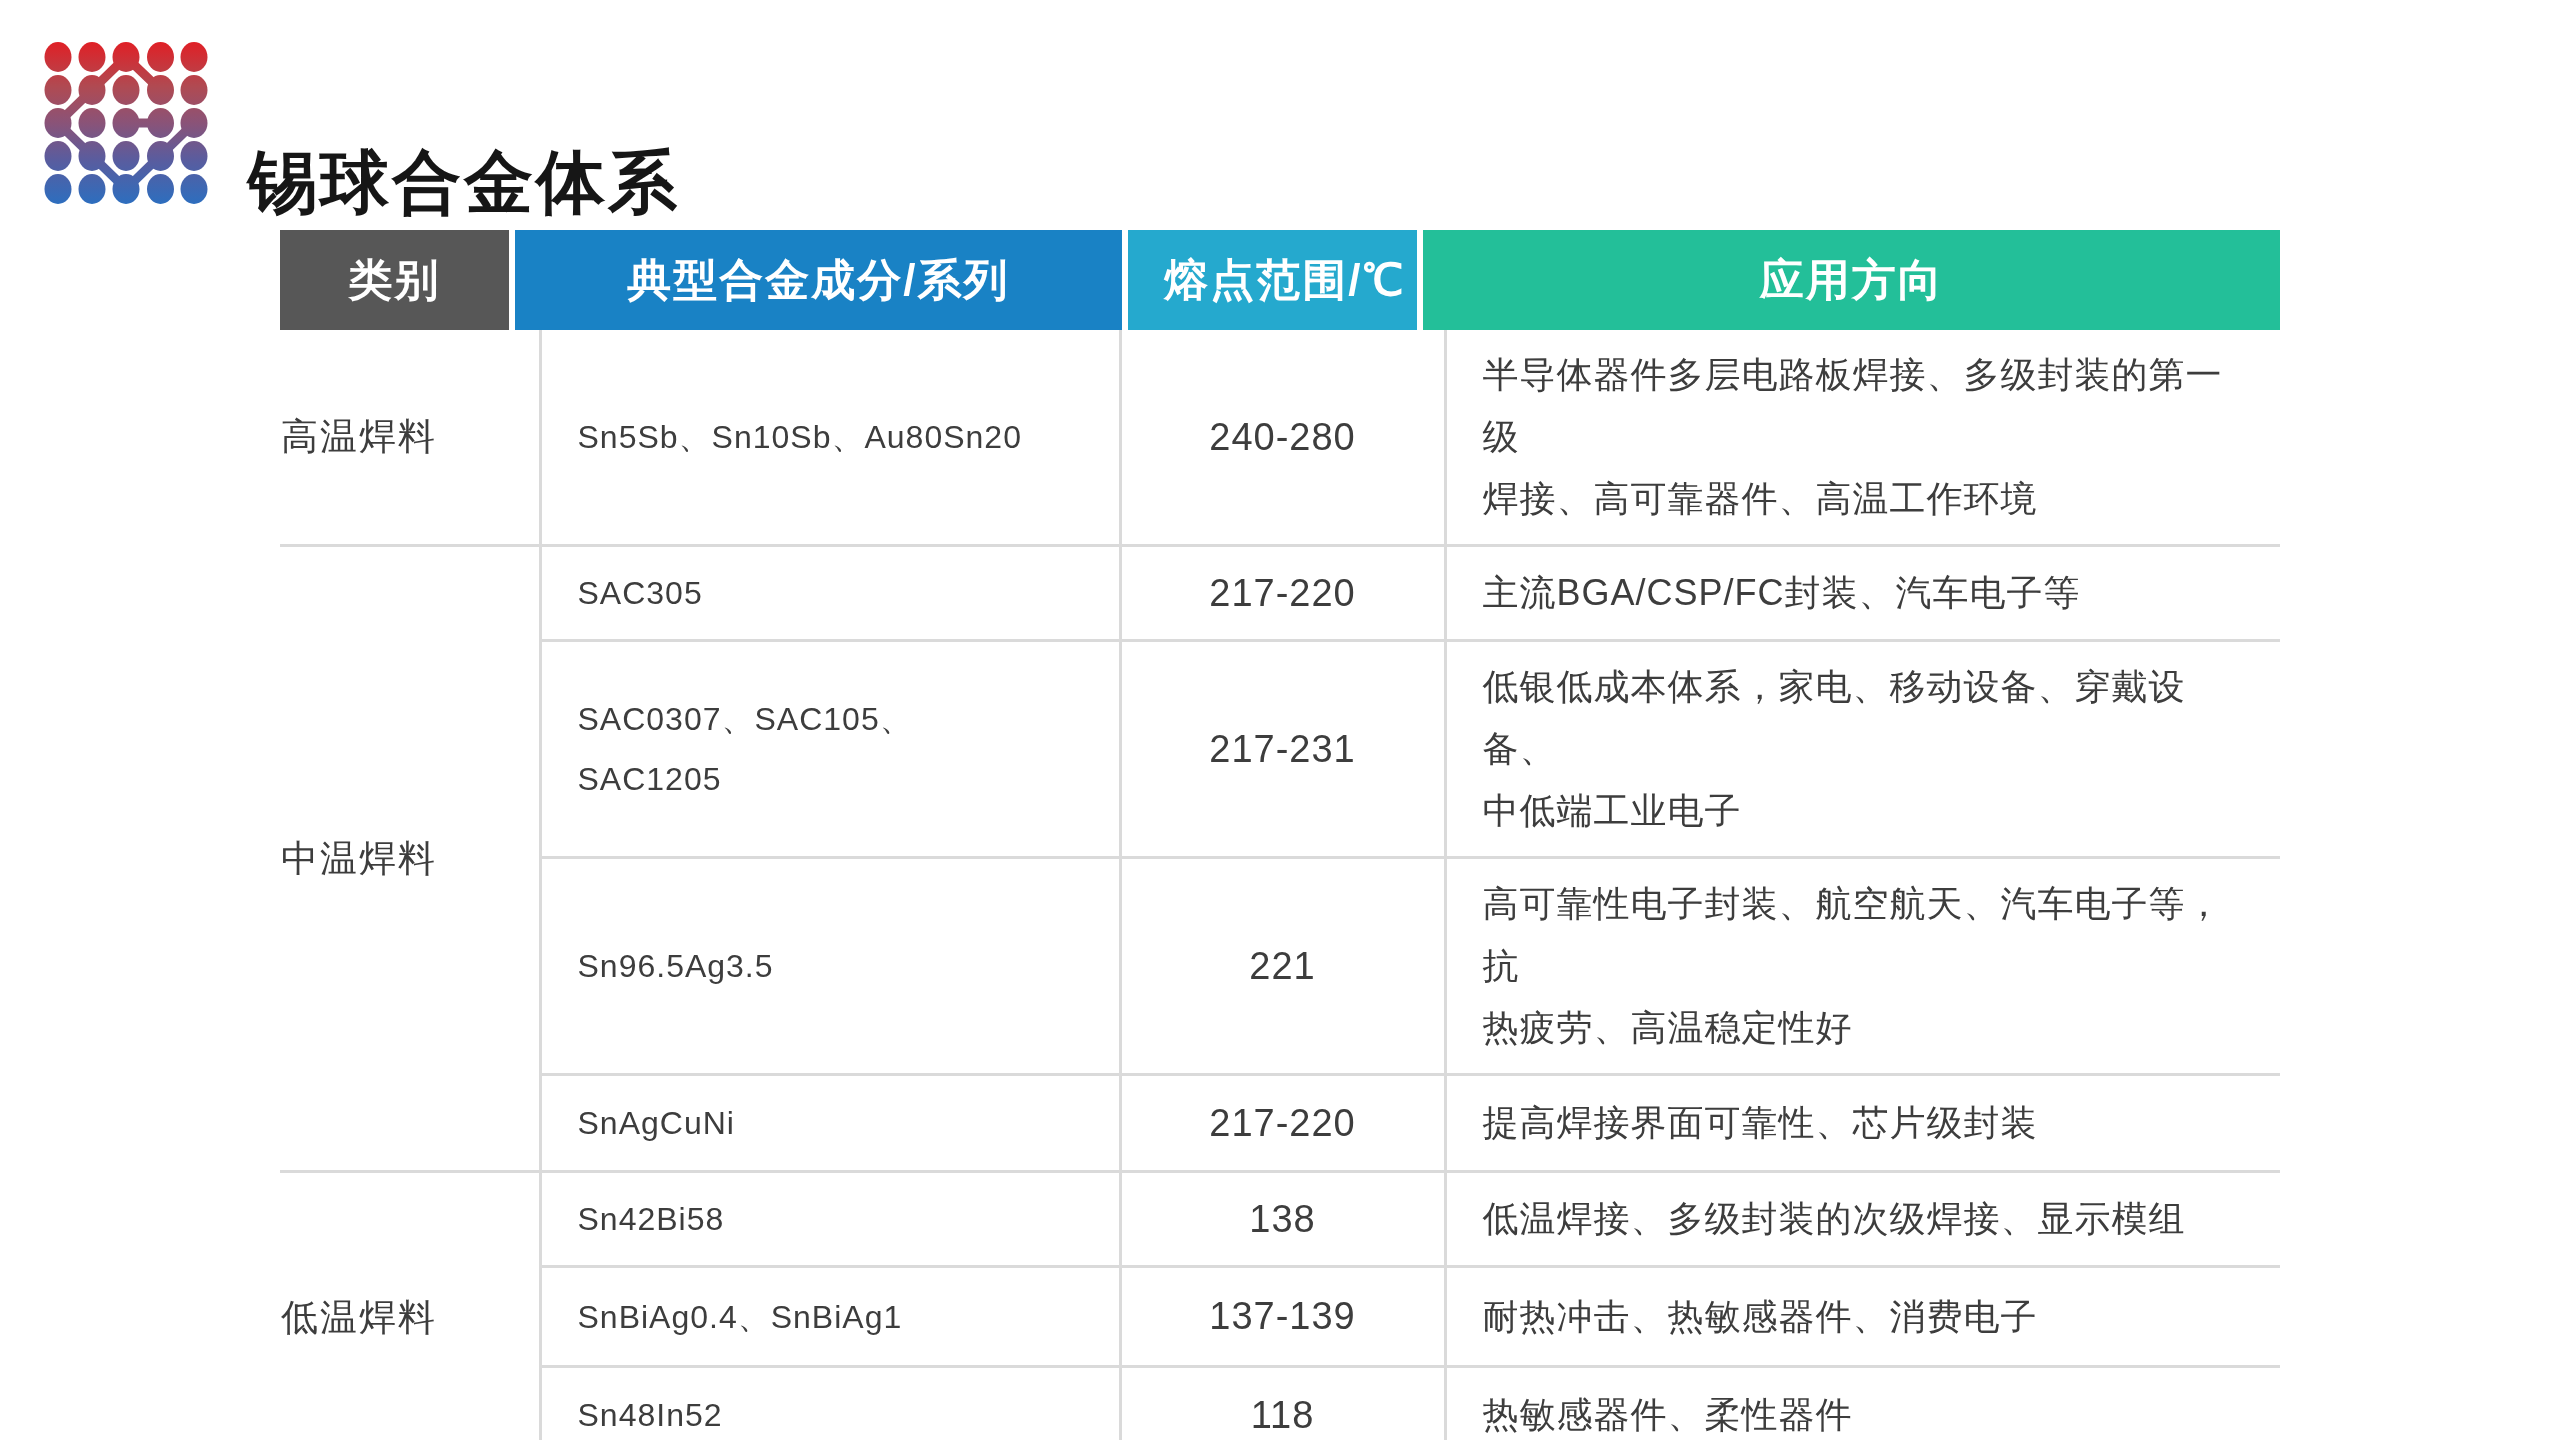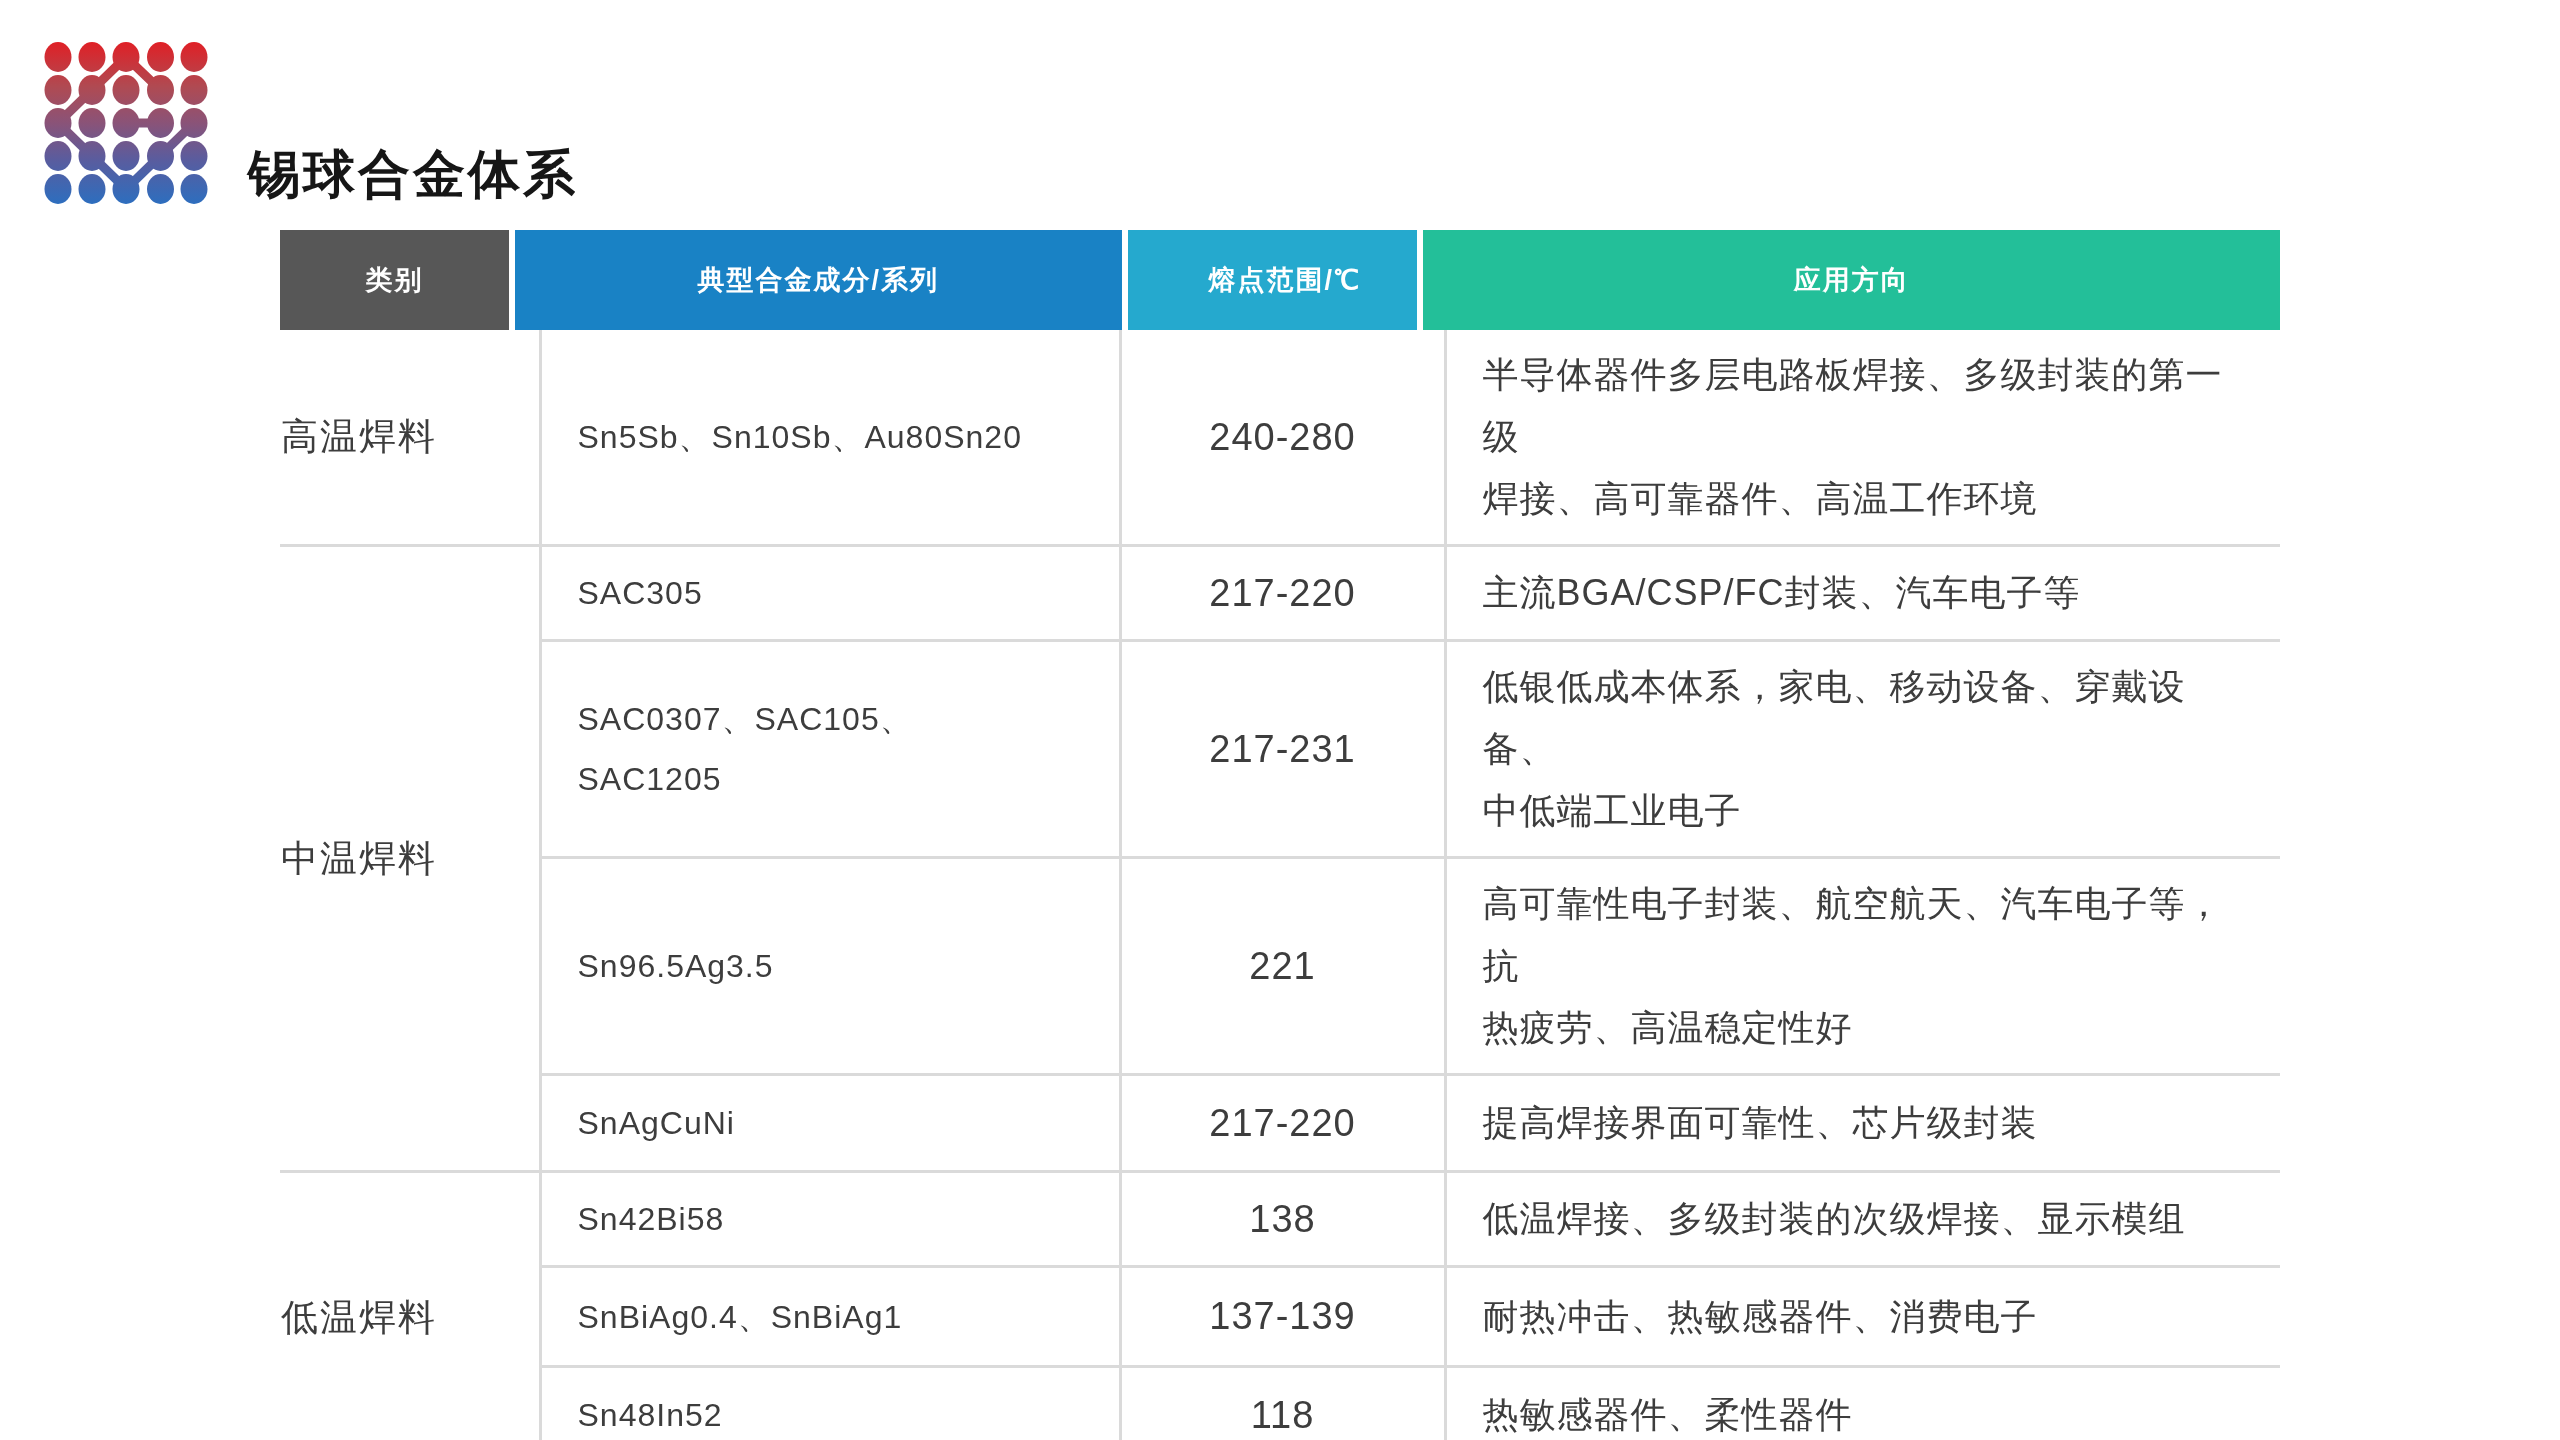--- a/index.html
+++ b/index.html
@@ -6,29 +6,29 @@
   .slide{
     position:relative;
     width:2560px;height:1440px;
     background:#ffffff;
     overflow:hidden;
     font-family:"Liberation Sans", sans-serif;
   }
   .logo{position:absolute;left:40px;top:40px;width:172px;height:166px;}
   .page-title{
     position:absolute;left:248px;top:148px;
-    font-size:52px;font-weight:bold;color:#161616;
+    font-size:69px;font-weight:bold;color:#161616;
     letter-spacing:3px;line-height:1;margin:0;
   }
   .table-wrap{position:absolute;left:280px;top:230px;width:2000px;}
   .thead{display:flex;height:100px;}
   .th{
     box-sizing:border-box;
     display:flex;align-items:center;justify-content:center;
-    color:#ffffff;font-size:27px;font-weight:bold;letter-spacing:2px;
+    color:#ffffff;font-size:44px;font-weight:bold;letter-spacing:2px;
     background-clip:padding-box;
   }
   .th.c1{width:260px;border-right:6px solid #ffffff;}
   .th.c2{width:680px;border-right:6px solid #ffffff;}
   .th.c3{width:325px;border-right:6px solid #ffffff;padding-left:24px;}
   .th.c4{width:951px;}
   table.body{
     border-collapse:collapse;table-layout:fixed;width:2000px;
     color:#3d3d3d;
   }

